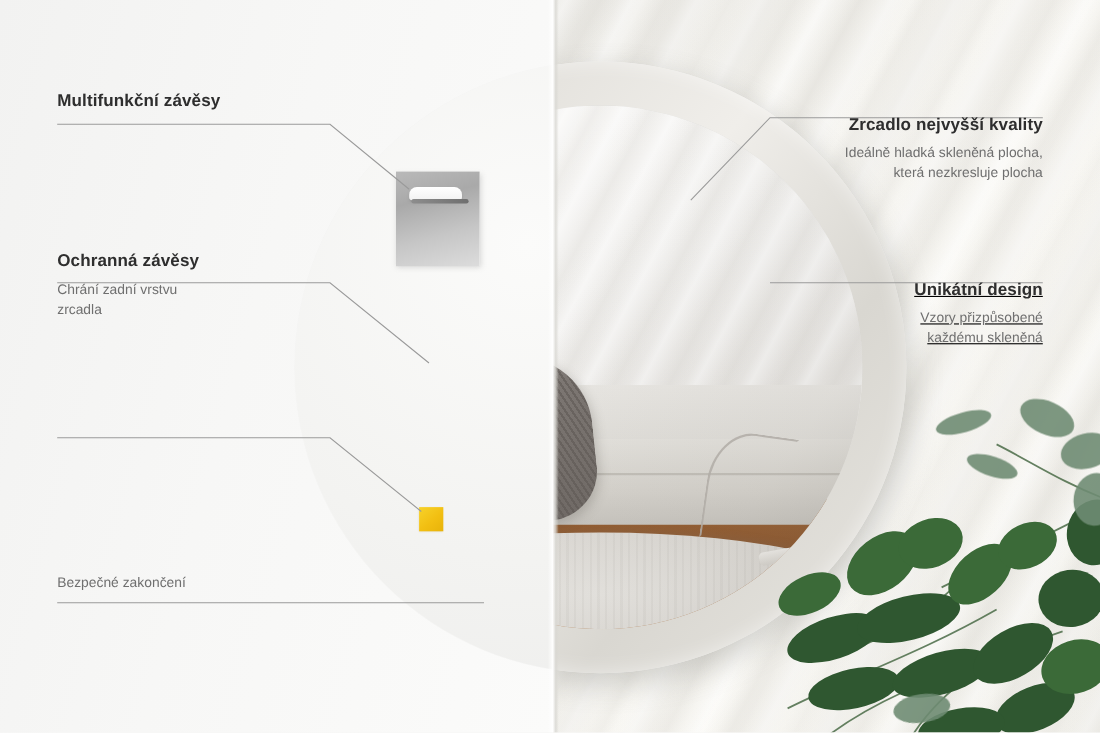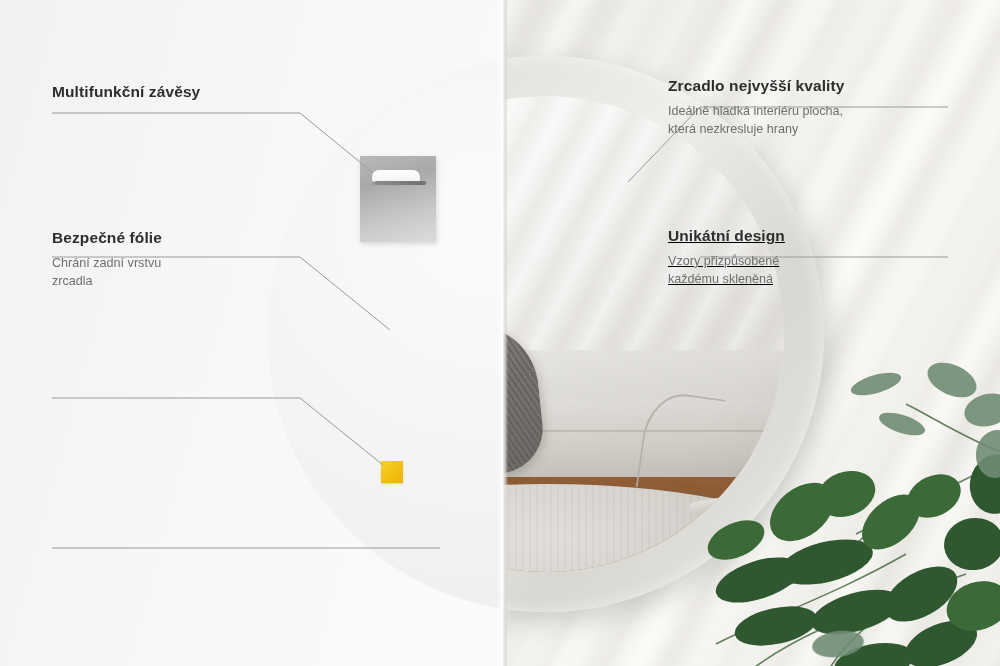--- a/index.html
+++ b/index.html
@@ -161,21 +161,21 @@
   
   .block{ position:absolute; }
   .block h3{
     font-size:15.5px; font-weight:bold; color:#2e2e2e; letter-spacing:.1px;
     line-height:1.28; margin-bottom:7px;
   }
   .block p{
     font-size:12.6px; color:#6f6f6f; line-height:1.42; font-weight:400;
   }
   .left-block{ text-align:left; }
-  .right-block{ text-align:left; }
+  .right-block{ text-align:right;margin-top:28px; }
 
   
   .hanger{
     position:absolute; left:360px; top:156px; width:76px; height:86px;
     background:linear-gradient(165deg,#b9b9b9 0%,#a9a9a9 30%,#c6c6c6 65%,#dcdcdc 100%);
     box-shadow:1px 2px 5px rgba(110,110,110,.25);
   }
   .hanger-slot{
     position:absolute; left:12px; top:14px; width:48px; height:12px;
     background:linear-gradient(180deg,#ffffff 0%,#f2f2f2 100%);
@@ -289,36 +289,37 @@
       <path d="M948 107 H700 L628 182"></path>
       <path d="M948 257 H700"></path>
     </g>
   </svg>
 
   <div class="block left-block" style="left:52px; top:82px; width:240px;">
     <h3>Multifunkční závěsy</h3>
   </div>
 
   <div class="block left-block" style="left:52px; top:228px; width:240px;">
-    <h3>Bezpečné fólie</h3>
+    <h3>Ochranná závěsy</h3>
     <p>
       <span>Chrání zadní vrstvu</span><br>
       <span>zrcadla</span>
     </p>
   </div>
 
 
   <div class="block left-block" style="left:52px; top:522px; width:240px;">
+    <p>Bezpečné zakončení</p>
   </div>
 
   <div class="block right-block" style="left:668px; top:76px; width:280px;">
     <h3>Zrcadlo nejvyšší kvality</h3>
     <p>
-      <span>Ideálně hladká interiéru plocha,</span><br>
-      <span>která nezkresluje hrany</span>
+      <span>Ideálně hladká skleněná plocha,</span><br>
+      <span>která nezkresluje plocha</span>
     </p>
   </div>
 
   <div class="block right-block" style="left:668px; top:226px; width:280px;text-decoration:underline;">
     <h3>Unikátní design</h3>
     <p>
       <span>Vzory přizpůsobené</span><br>
       <span>každému skleněná</span>
     </p>
   </div>

